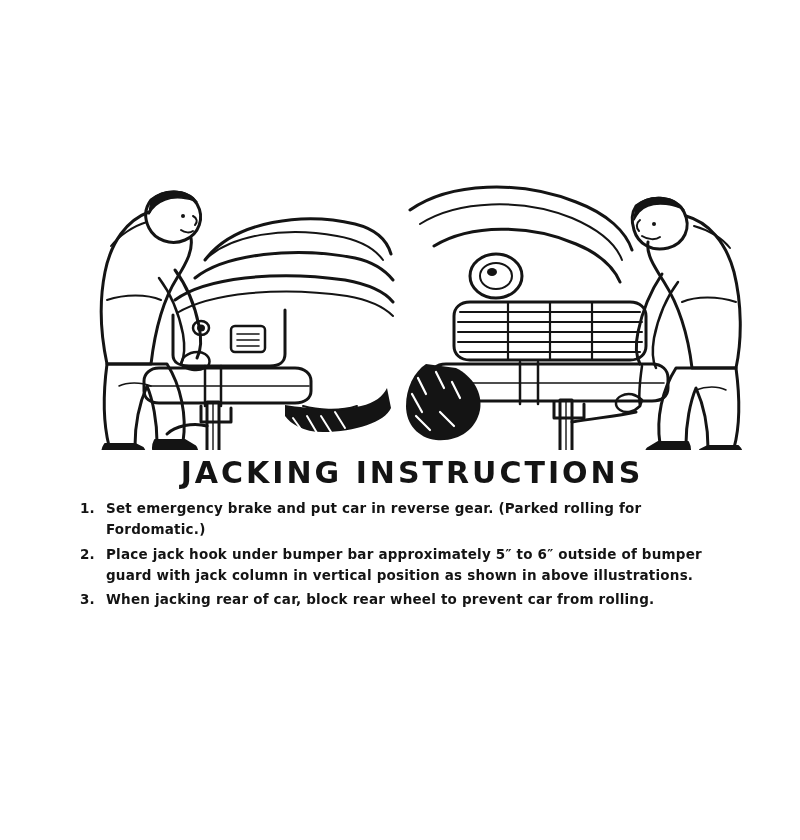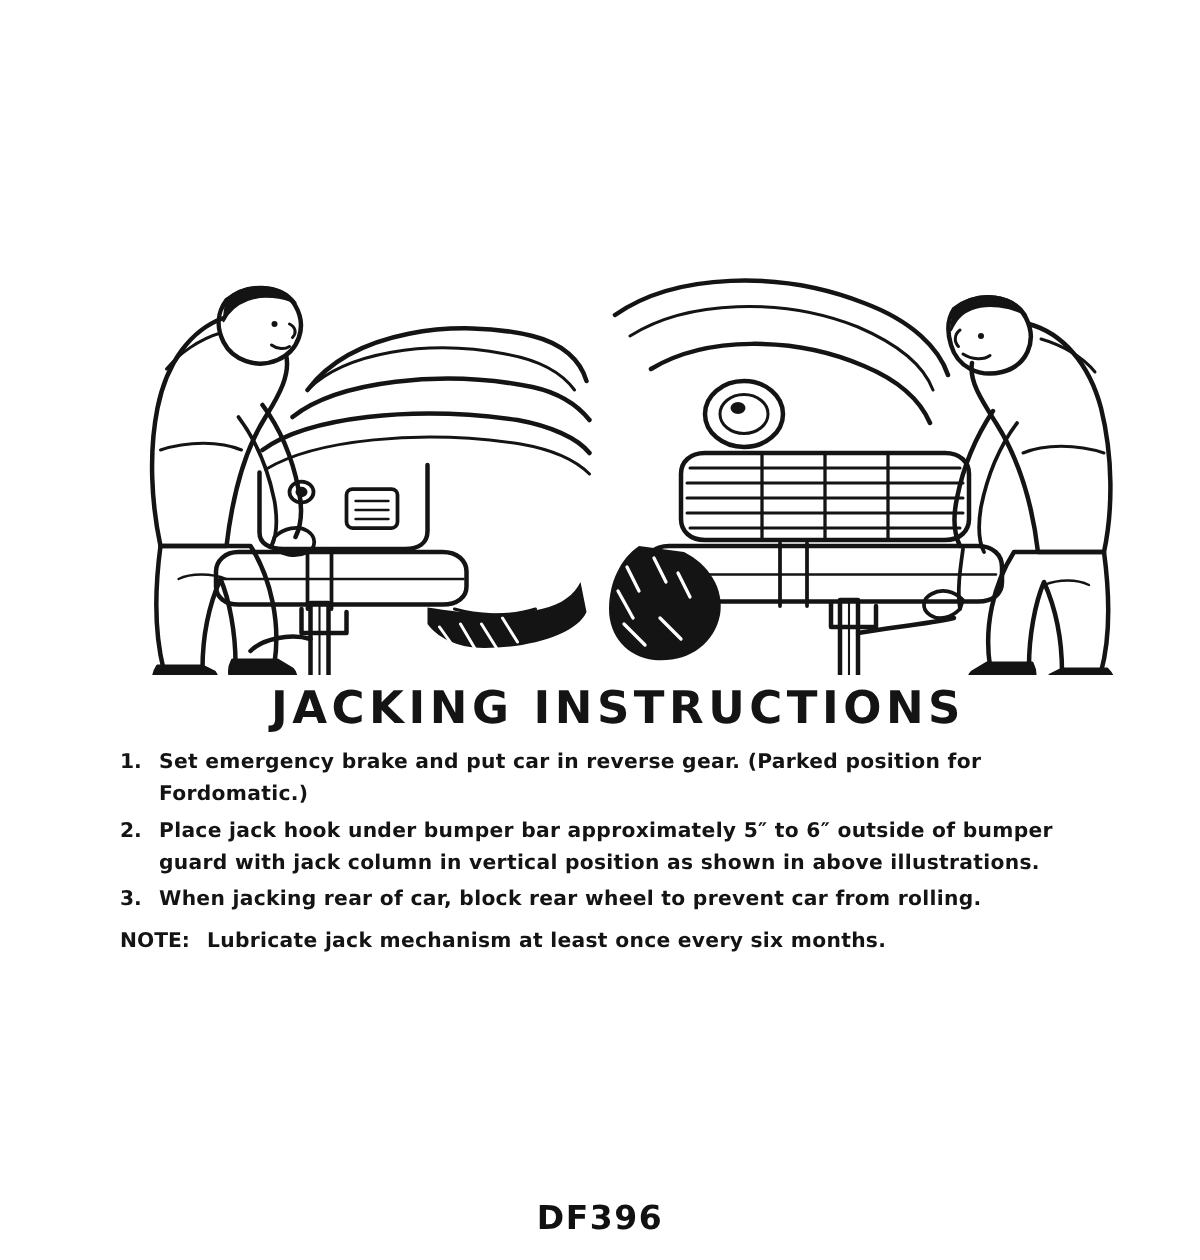--- a/index.html
+++ b/index.html
@@ -254,33 +254,28 @@
       </svg>
     </div>
   </div>
 
   <div class="heading">JACKING INSTRUCTIONS</div>
 
   <div class="instructions">
 
     <div class="inst-row">
       <span class="inst-num">1.</span>
-      <span class="inst-text">Set emergency brake and put car in reverse gear. (Parked position for Fordomatic.)</span>
+      <span class="inst-text">Set emergency brake and put car in reverse gear. (Parked rolling for Fordomatic.)</span>
     </div>
 
     <div class="inst-row">
       <span class="inst-num">2.</span>
       <span class="inst-text">Place jack hook under bumper bar approximately 5″ to 6″ outside of bumper guard with jack column in vertical position as shown in above illustrations.</span>
     </div>
 
     <div class="inst-row">
       <span class="inst-num">3.</span>
       <span class="inst-text">When jacking rear of car, block rear wheel to prevent car from rolling.</span>
     </div>
 
-    <div class="note-row">
-      <span class="note-label">NOTE:</span>
-      <span class="note-text">Lubricate jack mechanism at least once every six months.</span>
-    </div>
   </div>
 
-  <div class="part-number">DF396</div>
 </div>
 
 </body></html>

